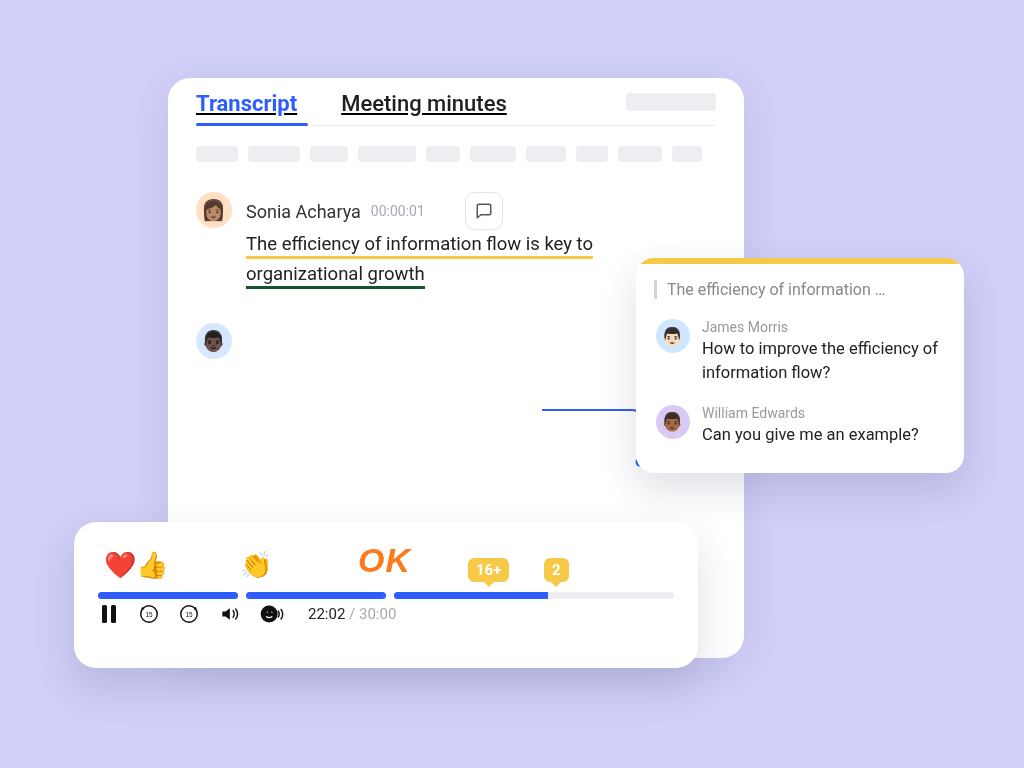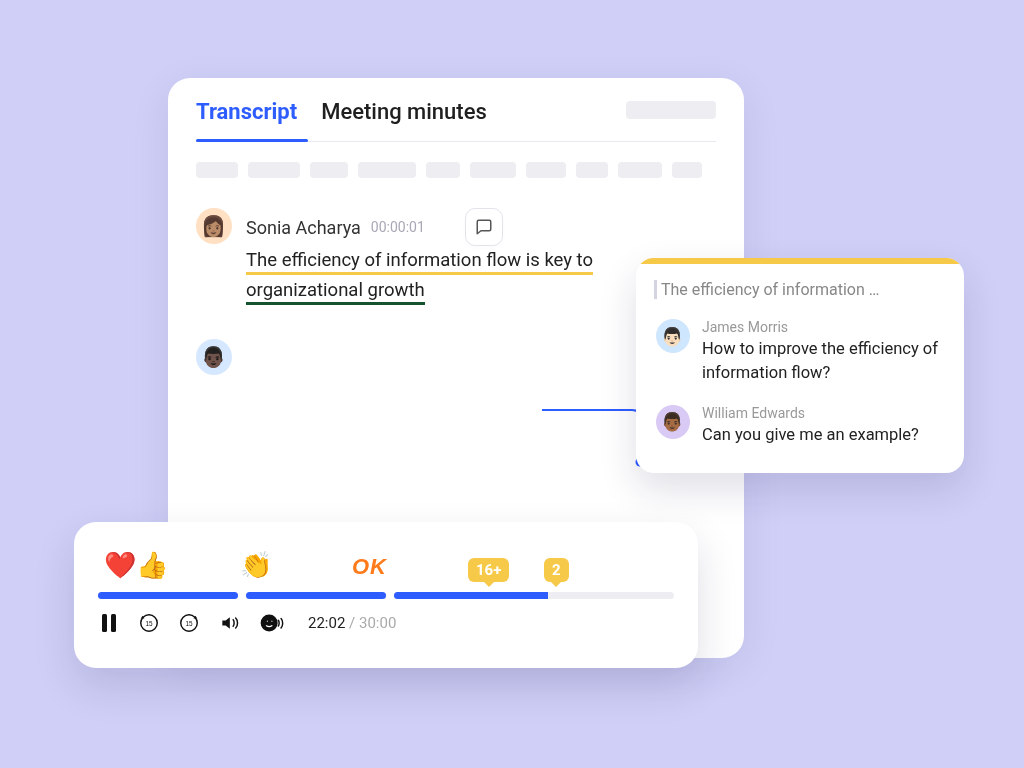--- a/index.html
+++ b/index.html
@@ -20,24 +20,25 @@
     width: 576px;
     height: 580px;
     background: #ffffff;
     border-radius: 22px;
     box-shadow: 0 10px 40px rgba(30,30,80,0.08);
     padding: 0 28px;
   }
   .tabs-row {
     display: flex;
     align-items: center;
-    gap: 24px;
-    height: 64px;
+    gap: 44px;
+    height: 48px;
     border-bottom: 1.5px solid #E8E8F0;
     position: relative;
+    text-decoration: underline;
   }
   .tab {
     font-size: 22px;
     font-weight: 500;
     color: #1f1f1f;
     cursor: pointer;
     padding-top: 3px;
   }
   .tab.active { color: #2D5CFF; font-weight: 700; }
   .tab-underline {
@@ -135,21 +136,21 @@
     box-shadow: 0 16px 38px rgba(30,30,80,0.14);
     overflow: hidden;
   }
   .comments-card .top-bar {
     height: 6px;
     background: #F7C948;
   }
   .comments-card .quote {
     margin: 16px 18px 4px 18px;
     border-left: 3px solid #D4D4E0;
-    padding-left: 4px;
+    padding-left: 10px;
     font-size: 16px;
     color: #888;
   }
   .comment {
     display: flex;
     gap: 12px;
     padding: 16px 20px 4px 20px;
   }
   .comment .avatar { width: 34px; height: 34px; font-size:18px; }
   .avatar.james   { background: #cfe6ff; }
@@ -218,21 +219,21 @@
   .seg .fill {
     position: absolute;
     left: 0; top: 0; bottom: 0;
     background: #2D5CFF;
   }
 
   .controls-row {
     display: flex;
     align-items: center;
     gap: 18px;
-    margin-top: 13px;
+    margin-top: 4px;
     font-size: 15px;
     color: #222;
   }
   .ctrl-btn {
     display: flex;
     align-items: center;
     justify-content: center;
     width: 22px; height: 22px;
     cursor: pointer;
   }
@@ -316,21 +317,21 @@
     </div>
   </div>
   <div class="pad-bottom"></div>
 </div>
 
 <div class="player-card">
 
   <div class="reactions-row">
     <div class="reaction" style="left:6px">❤️👍</div>
     <div class="reaction" style="left:142px">👏</div>
-    <div class="reaction" style="left:254px; font-family: Impact, sans-serif; font-weight:900; color:#FF7A1A; font-style:italic; font-size:22px; letter-spacing:1px;">OK</div>
+    <div class="reaction" style="left:260px; font-family: Impact, sans-serif; font-weight:900; color:#FF7A1A; font-style:italic; font-size:34px; letter-spacing:1px;">OK</div>
     <div class="badge" style="left:370px">16+</div>
     <div class="badge" style="left:446px">2</div>
   </div>
 
   <div class="scrub">
     <div class="seg" style="flex:1">
         <div class="fill" style="width:100%"></div>
       </div>
     <div class="seg" style="flex:1">
         <div class="fill" style="width:100%"></div>

